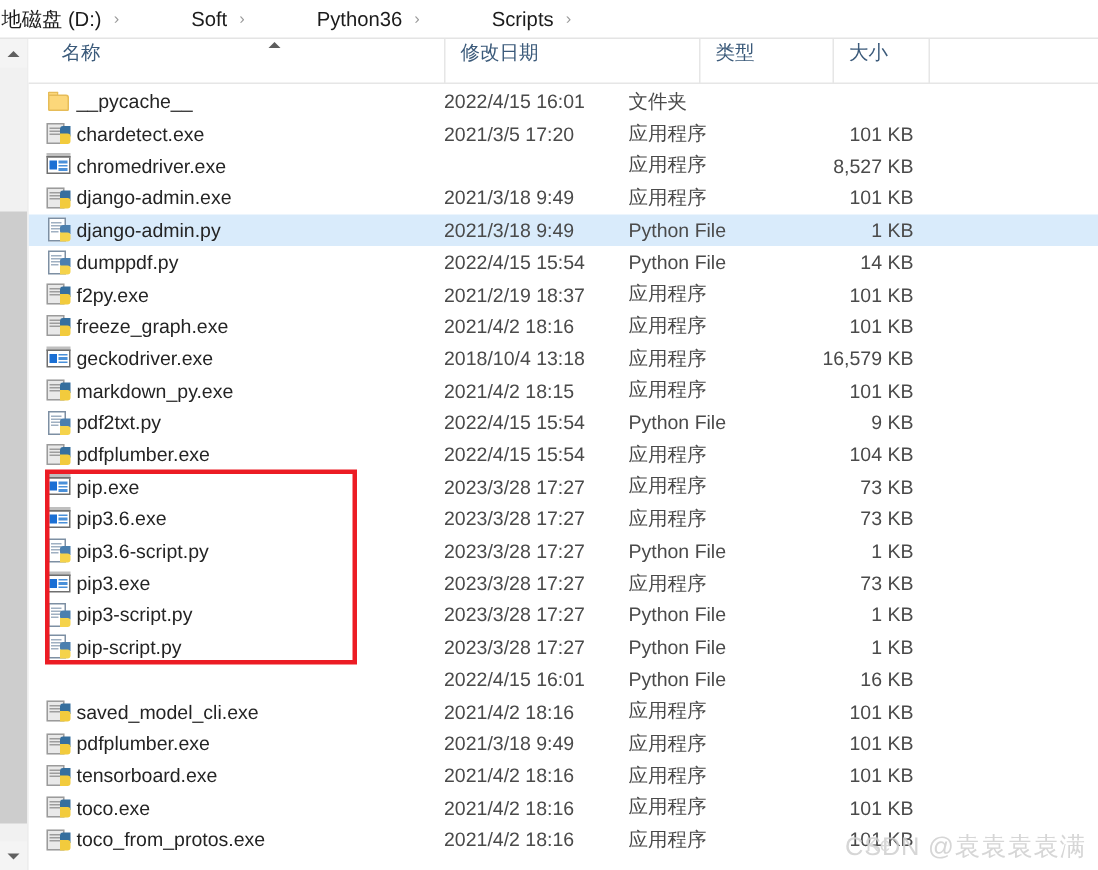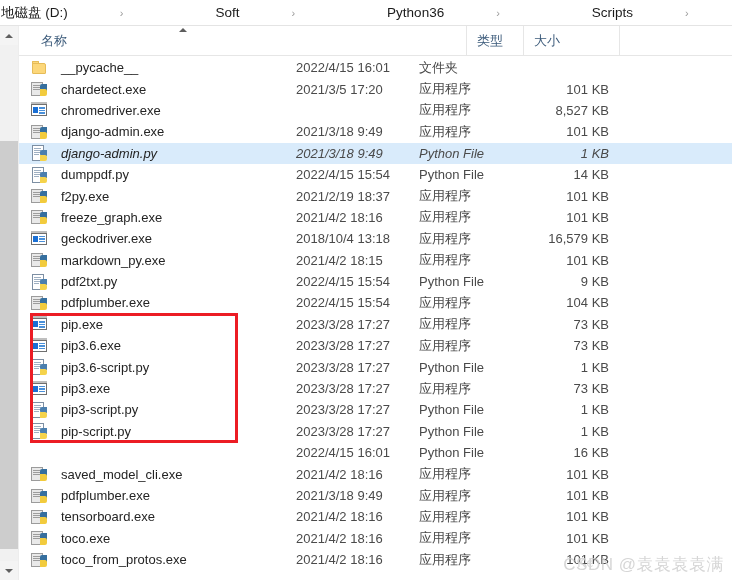--- a/index.html
+++ b/index.html
@@ -19,21 +19,20 @@
   .addressbar {
     position: absolute;
     left: 0; top: 0;
     width: 732px; height: 26px;
     display: flex;
     align-items: center;
     background: #ffffff;
     border-bottom: 1px solid #e4e4e4;
     padding-left: 2px;
     box-sizing: border-box;
-    gap: 44px;
   }
   .crumb {
     font-size: 13.5px;
     color: #1b1b1b;
     padding: 0 3px;
     white-space: nowrap;
     line-height: 26px;
     margin-left: 40px;
   }
   .crumb.first { margin-left: -4px; }
@@ -86,32 +85,32 @@
     position: absolute;
     left: 19px; top: 26px;
     width: 713px; height: 30px;
     background: #ffffff;
     border-bottom: 1px solid #e6e6e6;
     box-sizing: border-box;
   }
   .col {
     position: absolute;
     top: 0; height: 30px;
-    display: flex; align-items: center;
+    display: flex; 
     font-size: 13px;
     color: #3b5a7a;
     box-sizing: border-box;
     border-left: 1px solid #e6e6e6;
     padding-left: 10px;
     white-space: nowrap;
   }
   .col.c-name { left: 0;   width: 277px; border-left: none; padding-left: 22px;}
   .col.c-date { left: 277px; width: 123px; }
   .col.c-type { left: 400px; width: 116px; margin-left: 47px; }
-  .col.c-size { left: 504px; width: 84px; }
+  .col.c-size { left: 536px; width: 84px; }
   .col.c-pad  { left: 600px; width: 113px; }
   .sortcaret {
     position: absolute;
     left: 160px; top: 2px;
     width: 0; height: 0;
     border-left: 4px solid transparent;
     border-right: 4px solid transparent;
     border-bottom: 4px solid #5d5d5d;
   }
 
@@ -124,27 +123,27 @@
   }
   .row {
     position: relative;
     height: 21.4px;
     display: flex;
     align-items: center;
     font-size: 13px;
     color: #3a3a3a;
     white-space: nowrap;
   }
-  .row.selected { background: #d9ebfb; font-style: italic; }
+  .row.selected { background: #d9ebfb; }
   .cell { position: absolute; display: flex; align-items: center; }
   .cell.name { left: 0; width: 277px; padding-left: 12px; box-sizing: border-box; }
   .cell.date { left: 277px; width: 123px; }
   .cell.type { left: 400px; width: 116px; }
   .cell.size { left: 516px; width: 74px; justify-content: flex-end; }
-  .fname { margin-left: 14px; color: #242424; }
+  .fname { margin-left: 4px; color: #242424; }
   .date, .type, .size { color: #4a4a4a; }
 
   
   .icon { width: 16px; height: 16px; position: relative; flex: 0 0 16px; }
 
   
   .ic-folder .f-body {
     position: absolute; left: 1px; top: 3px;
     width: 14px; height: 11px;
     background: #fcd77a;
@@ -301,20 +300,23 @@
     <div class="sb-btn sb-down">
       <span class="sb-arrow down"></span>
     </div>
   </div>
 
   <div class="colheader">
     <div class="col c-name">
       <span>名称</span>
       <span class="sortcaret"></span>
     </div>
+    <div class="col c-date">
+      <span>修改日期</span>
+    </div>
     <div class="col c-type">
       <span>类型</span>
     </div>
     <div class="col c-size">
       <span>大小</span>
     </div>
     <div class="col c-pad"></div>
   </div>
 
   <div class="filelist" id="filelist">

